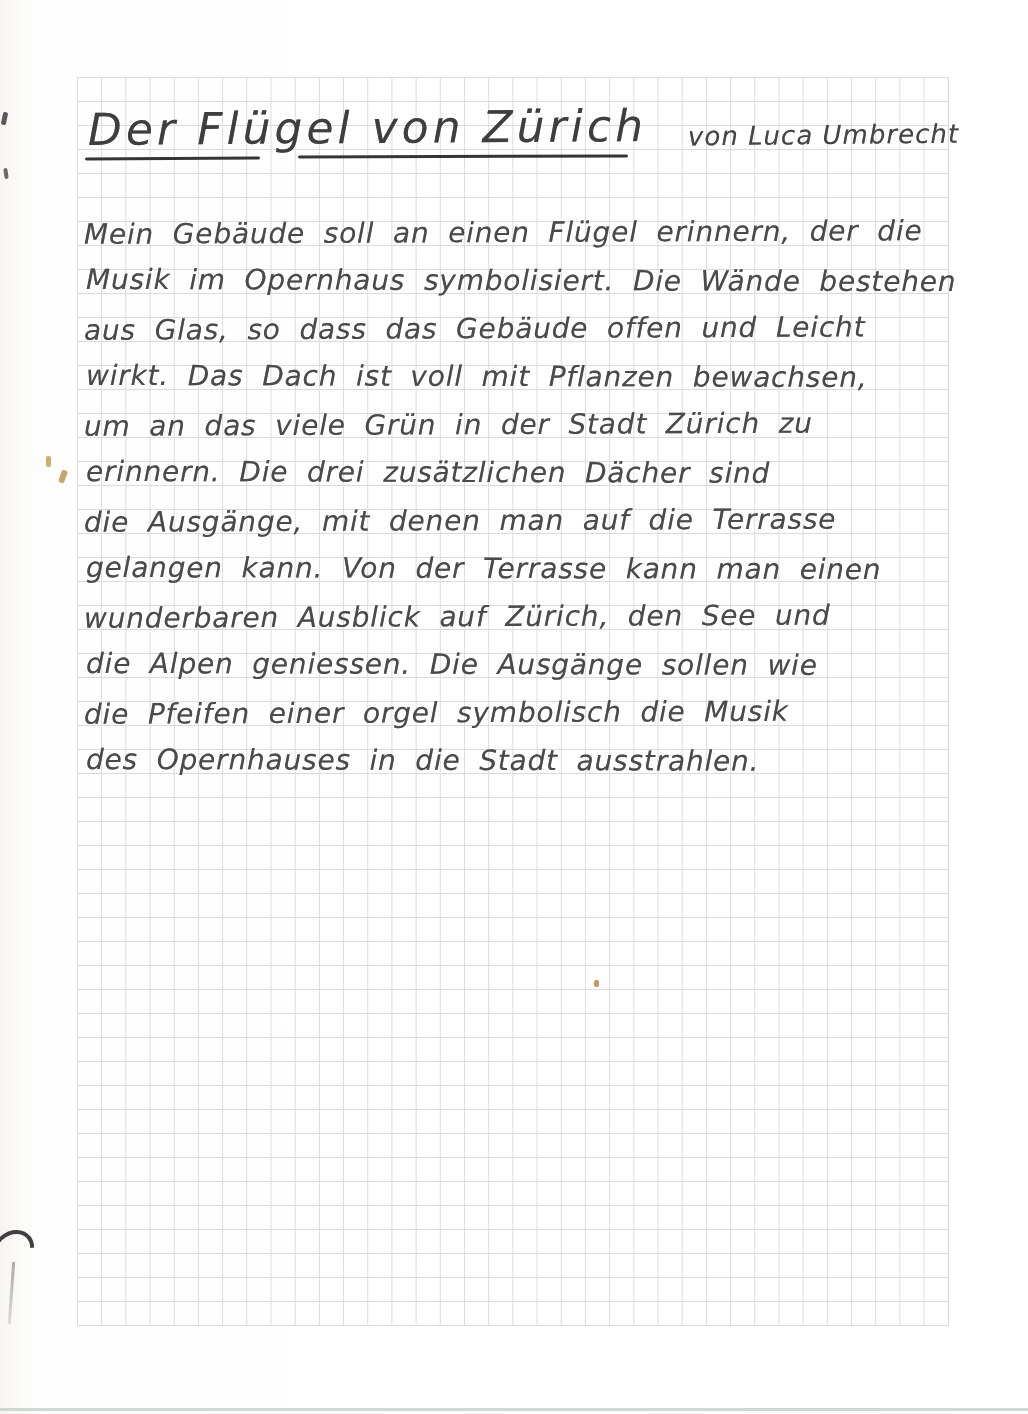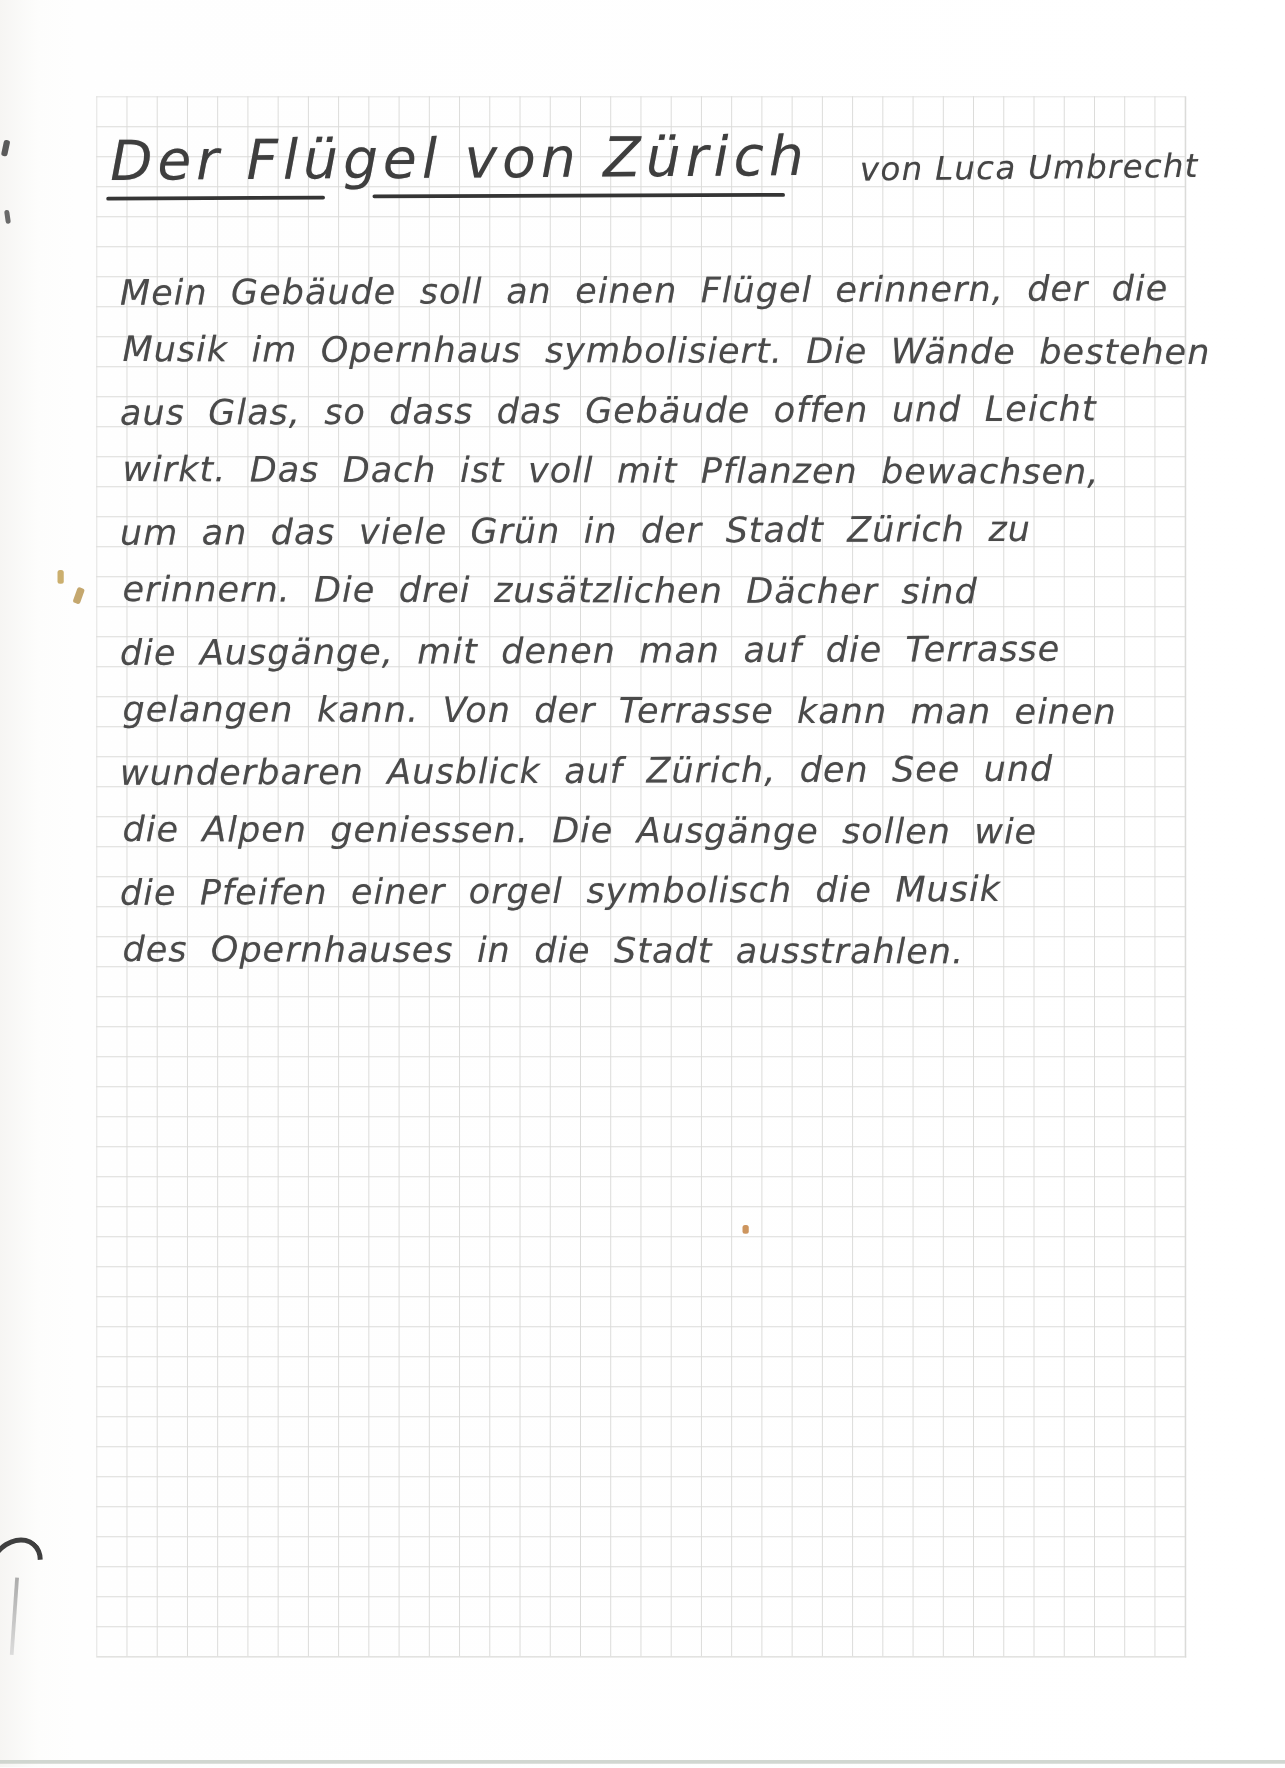--- a/index.html
+++ b/index.html
@@ -60,21 +60,21 @@
   .underline-seg {
     position: absolute;
     height: 3px;
     background: #353535;
     border-radius: 2px;
   }
   .underline-a { left: 85px;  top: 157px; width: 175px; transform: rotate(-0.3deg); }
   .underline-b { left: 298px; top: 155px; width: 330px; transform: rotate(-0.2deg); }
   .body-block {
     position: absolute;
-    left: 96px;
+    left: 84px;
     top: 209px;
     width: 850px;
   }
   .body-block .line {
     height: 48px;
     line-height: 48px;
     font-size: 28px;
     letter-spacing: 0.8px;
     word-spacing: 9px;
     white-space: nowrap;

